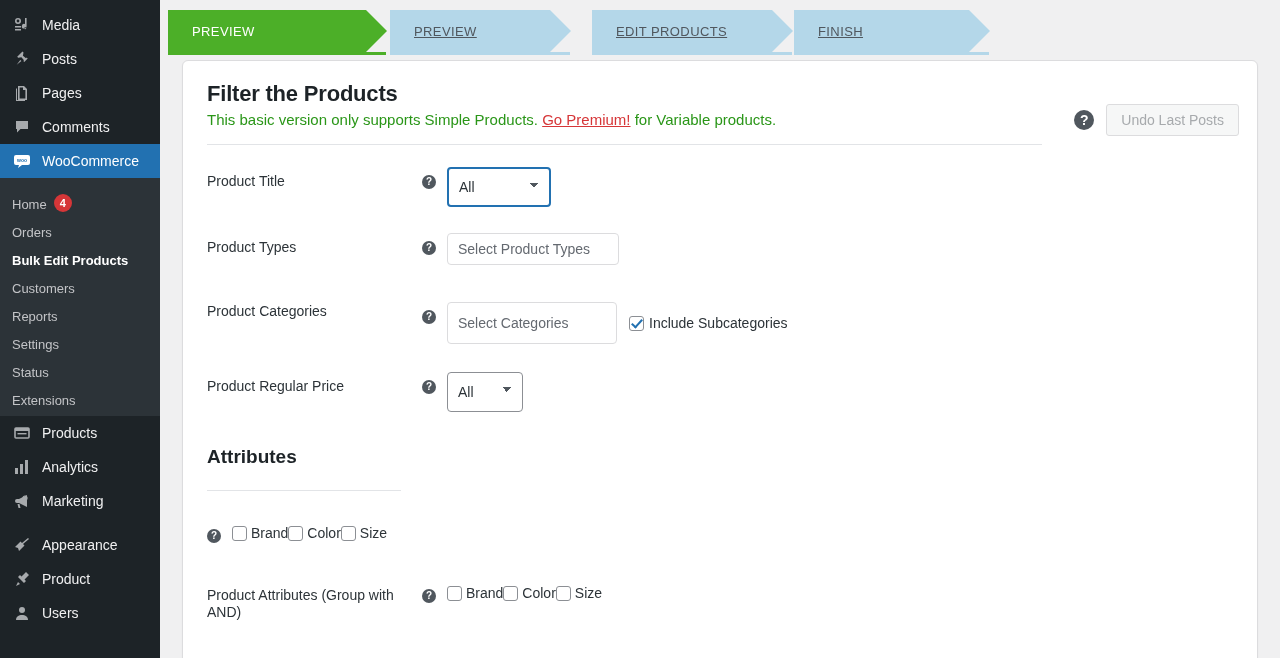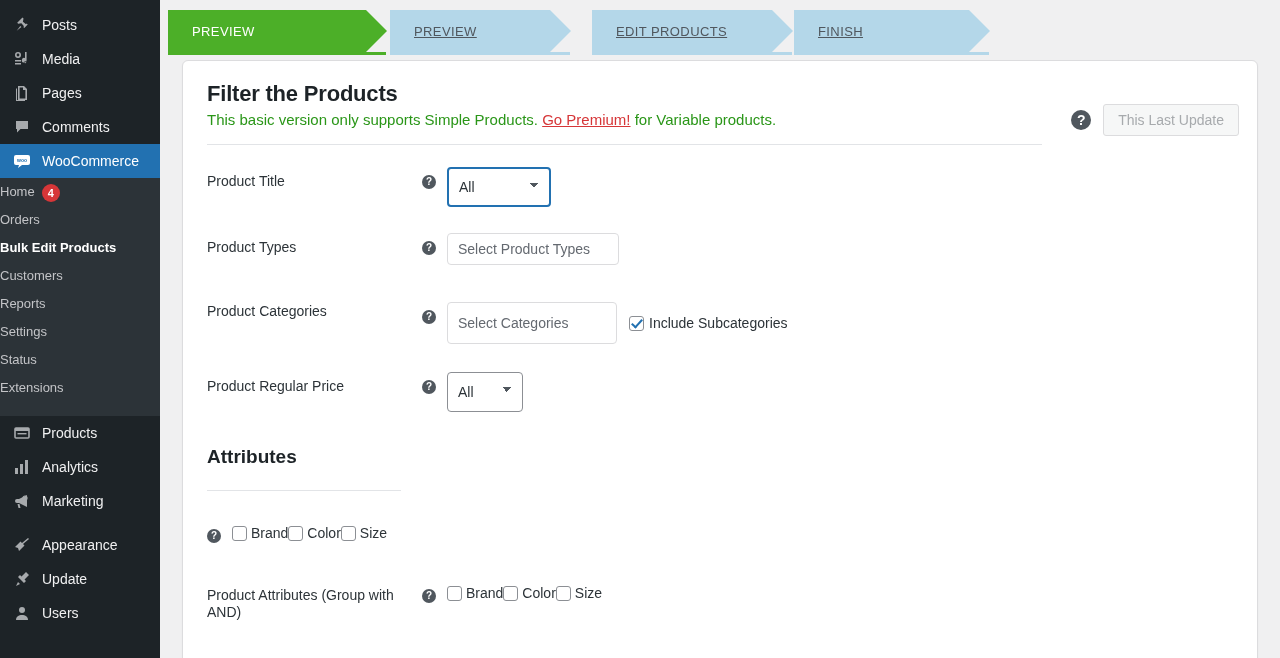--- a/index.html
+++ b/index.html
@@ -32,22 +32,22 @@
   }
   .menu-item.active::after {
     content: ""; position: absolute; right: -8px; top: 50%;
     margin-top: -8px;
     border-top: 8px solid transparent;
     border-bottom: 8px solid transparent;
     border-left: 8px solid #2271b1;
   }
   .submenu { background: #2c3338; padding: 6px 0 8px 0; }
   .submenu-item {
-    display: flex; align-items: flex-start;
-    height: 28px; 
+    display: flex; align-items: flex-end;
+    height: 28px; padding-left: 12px;
     font-size: 13px; color: #c3c4c7;
   }
   .submenu-item.current { color: #fff; font-weight: bold; }
   .badge {
     display: inline-flex; align-items: center; justify-content: center;
     min-width: 18px; height: 18px; padding: 0 5px;
     margin-left: 7px;
     background: #d63638; color: #fff;
     border-radius: 9px; font-size: 11px; font-weight: bold;
   }
@@ -214,33 +214,33 @@
 <body>
 
 <div id="app">
 
   <div class="sidebar">
     <div class="menu-top">
 
       <div class="menu-item">
         <span class="icon">
           <svg width="20" height="20" viewBox="0 0 20 20">
+              <path fill="#a7aaad" d="M6 3a3 3 0 110 6 3 3 0 010-6zm0 1.6a1.4 1.4 0 100 2.8 1.4 1.4 0 000-2.8zM13 3h1.6v8.2a2.4 2.4 0 11-1.6-2.26V3zm.2 9.3a1 1 0 100 2 1 1 0 000-2zM3 11h6v1.6H3V11zm0 3h6v1.6H3V14z"></path>
+            </svg>
+        </span>
+        <span class="mlabel">Media</span>
+      </div>
+
+      <div class="menu-item">
+        <span class="icon">
+          <svg width="20" height="20" viewBox="0 0 20 20">
               <path fill="#a7aaad" d="M10.5 2.5l1 1-.6 3.2 3.1 2.6.7-.7 1 1-3.4 3.4-1-1 .7-.7-2.6-3.1-3.2.6-1-1 5.3-5.3zM8.3 11l-3.6 4.7 4.7-3.6-1.1-1.1z"></path>
             </svg>
         </span>
         <span class="mlabel">Posts</span>
-      </div>
-
-      <div class="menu-item">
-        <span class="icon">
-          <svg width="20" height="20" viewBox="0 0 20 20">
-              <path fill="#a7aaad" d="M6 3a3 3 0 110 6 3 3 0 010-6zm0 1.6a1.4 1.4 0 100 2.8 1.4 1.4 0 000-2.8zM13 3h1.6v8.2a2.4 2.4 0 11-1.6-2.26V3zm.2 9.3a1 1 0 100 2 1 1 0 000-2zM3 11h6v1.6H3V11zm0 3h6v1.6H3V14z"></path>
-            </svg>
-        </span>
-        <span class="mlabel">Media</span>
       </div>
 
       <div class="menu-item">
         <span class="icon">
           <svg width="20" height="20" viewBox="0 0 20 20">
               <path fill="#a7aaad" d="M6 3h6l3 3v11H6V3zm1.6 1.6v10.8h5.8V7h-2.4V4.6H7.6zM4 5.5h1V17h8v1H4V5.5z"></path>
             </svg>
         </span>
         <span class="mlabel">Pages</span>
       </div>
@@ -336,21 +336,21 @@
             </svg>
         </span>
         <span class="mlabel">Appearance</span>
       </div>
       <div class="menu-item">
         <span class="icon">
           <svg width="20" height="20" viewBox="0 0 20 20">
               <path fill="#a7aaad" d="M14 3l3 3-4.5 4.5L14 12l-2 2-6-6 2-2 1.5 1.5L14 3zM6 13l-2 4 4-2-2-2z"></path>
             </svg>
         </span>
-        <span class="mlabel">Update</span>
+        <span class="mlabel">Product</span>
       </div>
       <div class="menu-item">
         <span class="icon">
           <svg width="20" height="20" viewBox="0 0 20 20">
               <circle cx="10" cy="7" r="3" fill="#a7aaad"></circle>
               <path fill="#a7aaad" d="M4 17c0-3.3 2.7-5 6-5s6 1.7 6 5H4z"></path>
             </svg>
         </span>
         <span class="mlabel">Users</span>
       </div>
@@ -390,21 +390,21 @@
       <div class="card-inner">
 
         <h1 class="page-title">Filter the Products</h1>
         <p class="notice">
           <span>This basic version only supports Simple Products. </span><a href="#">Go Premium!</a><span> for Variable products.</span>
         </p>
         <div class="hr"></div>
 
         <div class="help-block">
           <div class="help-icon">?</div>
-          <div class="btn-undo">This Last Update</div>
+          <div class="btn-undo">Undo Last Posts</div>
         </div>
 
         <div class="form">
 
           <div class="row">
             <div class="lab">Product Title</div>
             <div class="help-cell">
                 <div class="help-icon sm">?</div>
               </div>
             <div class="ctrl">

